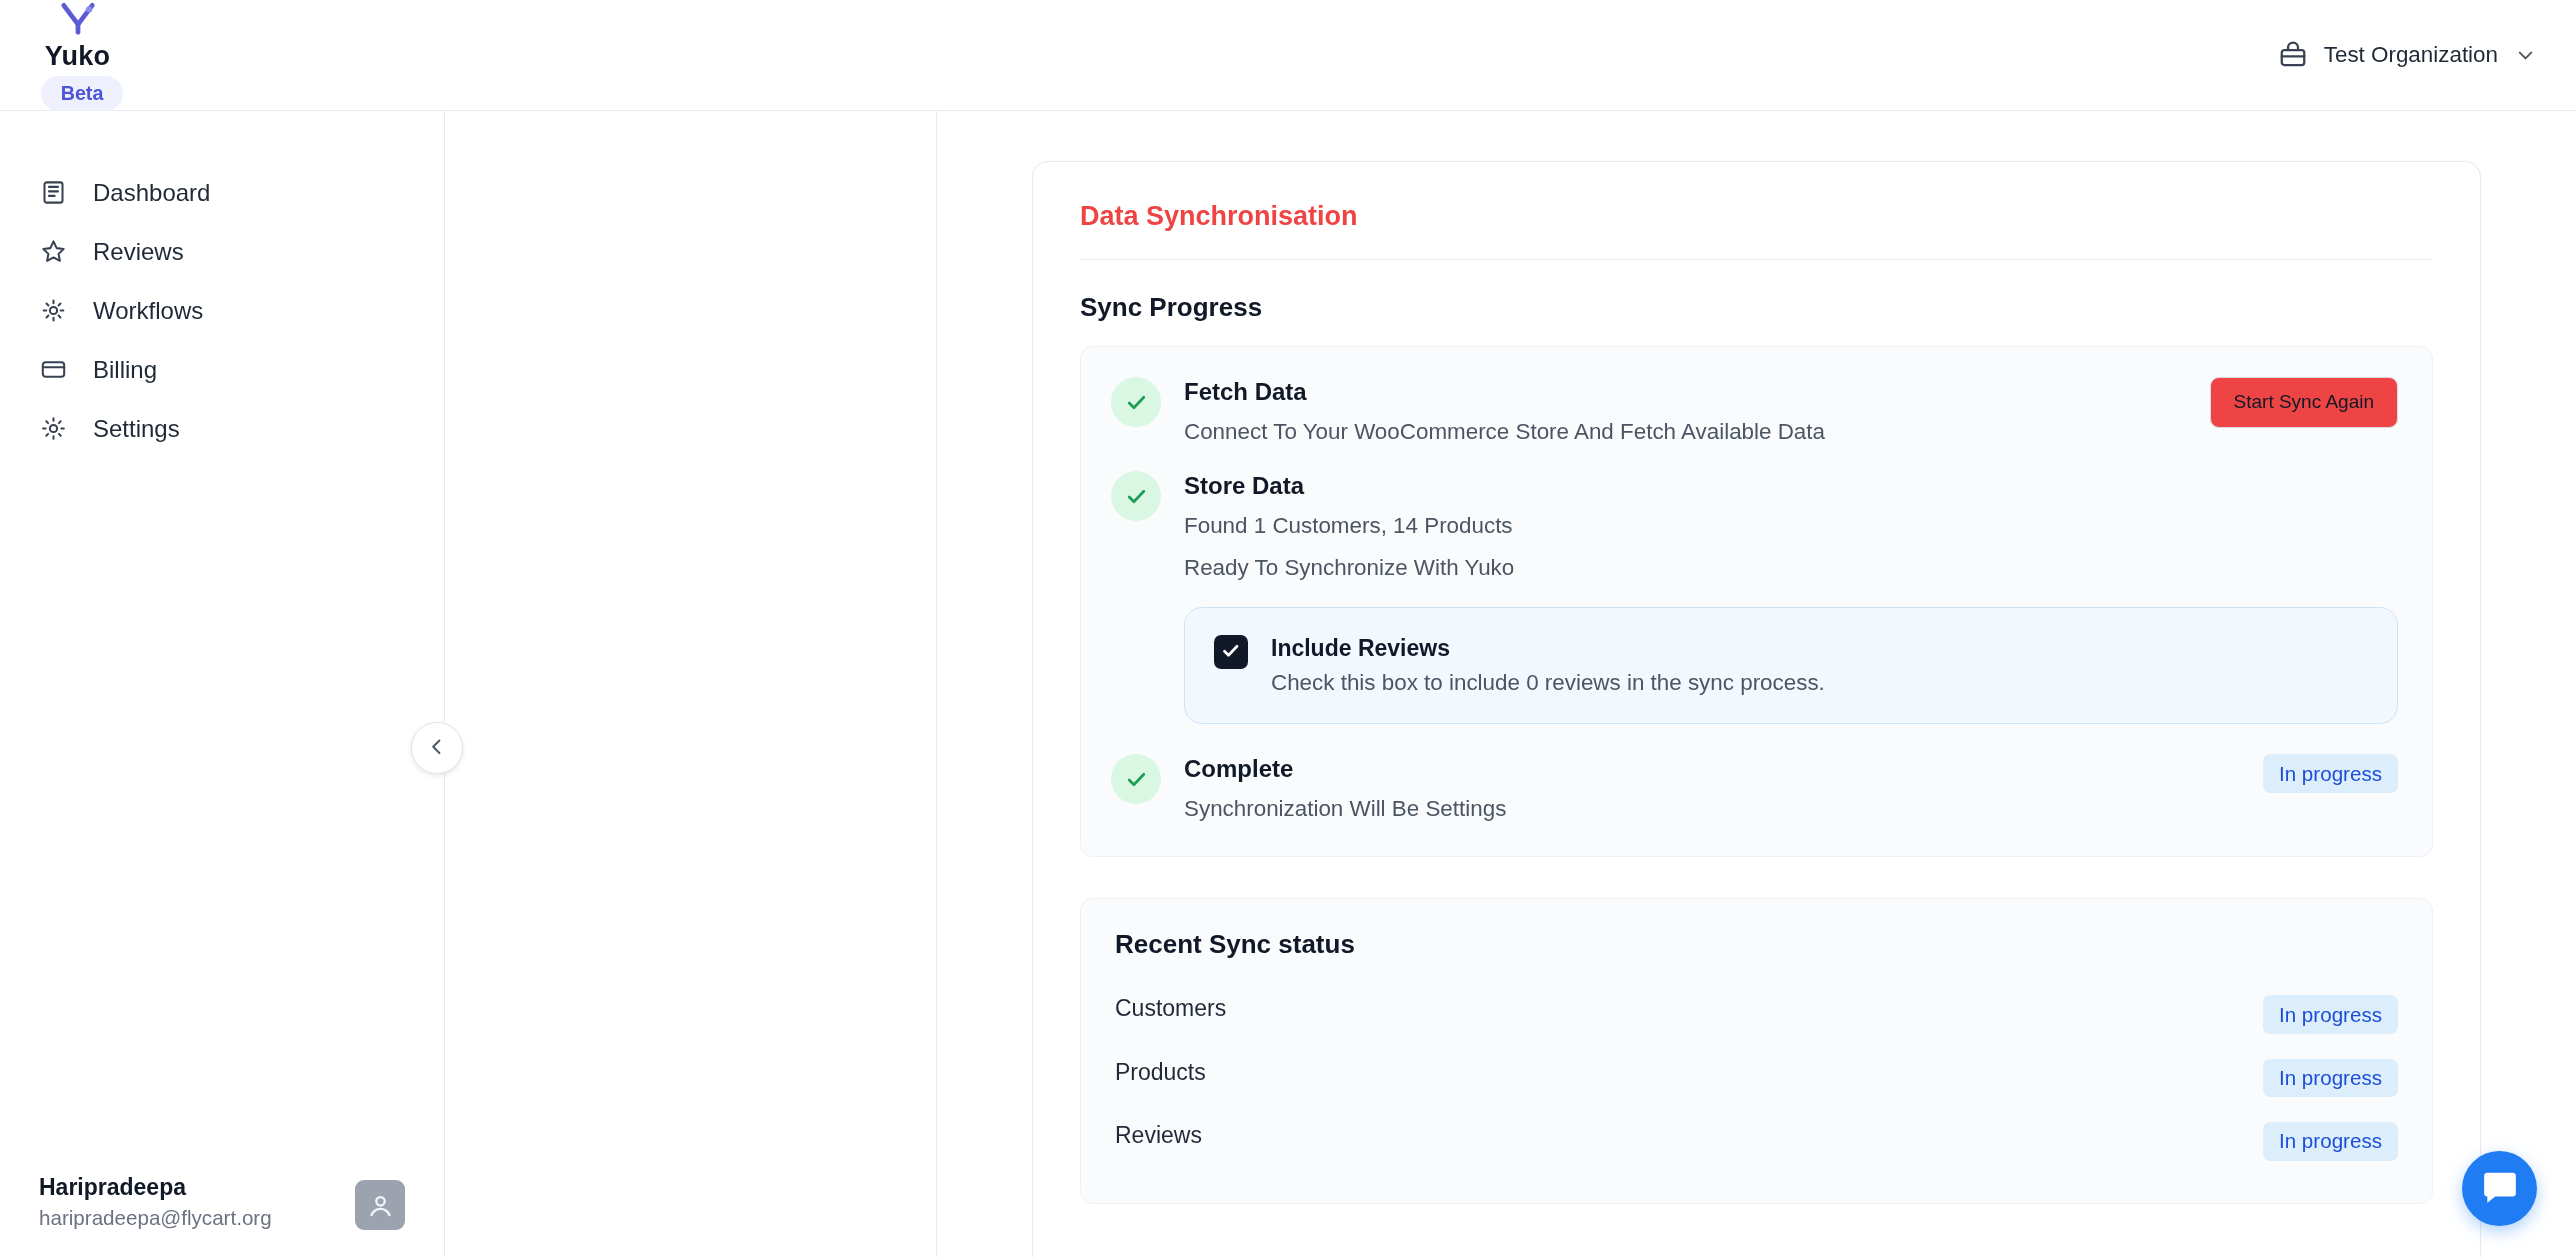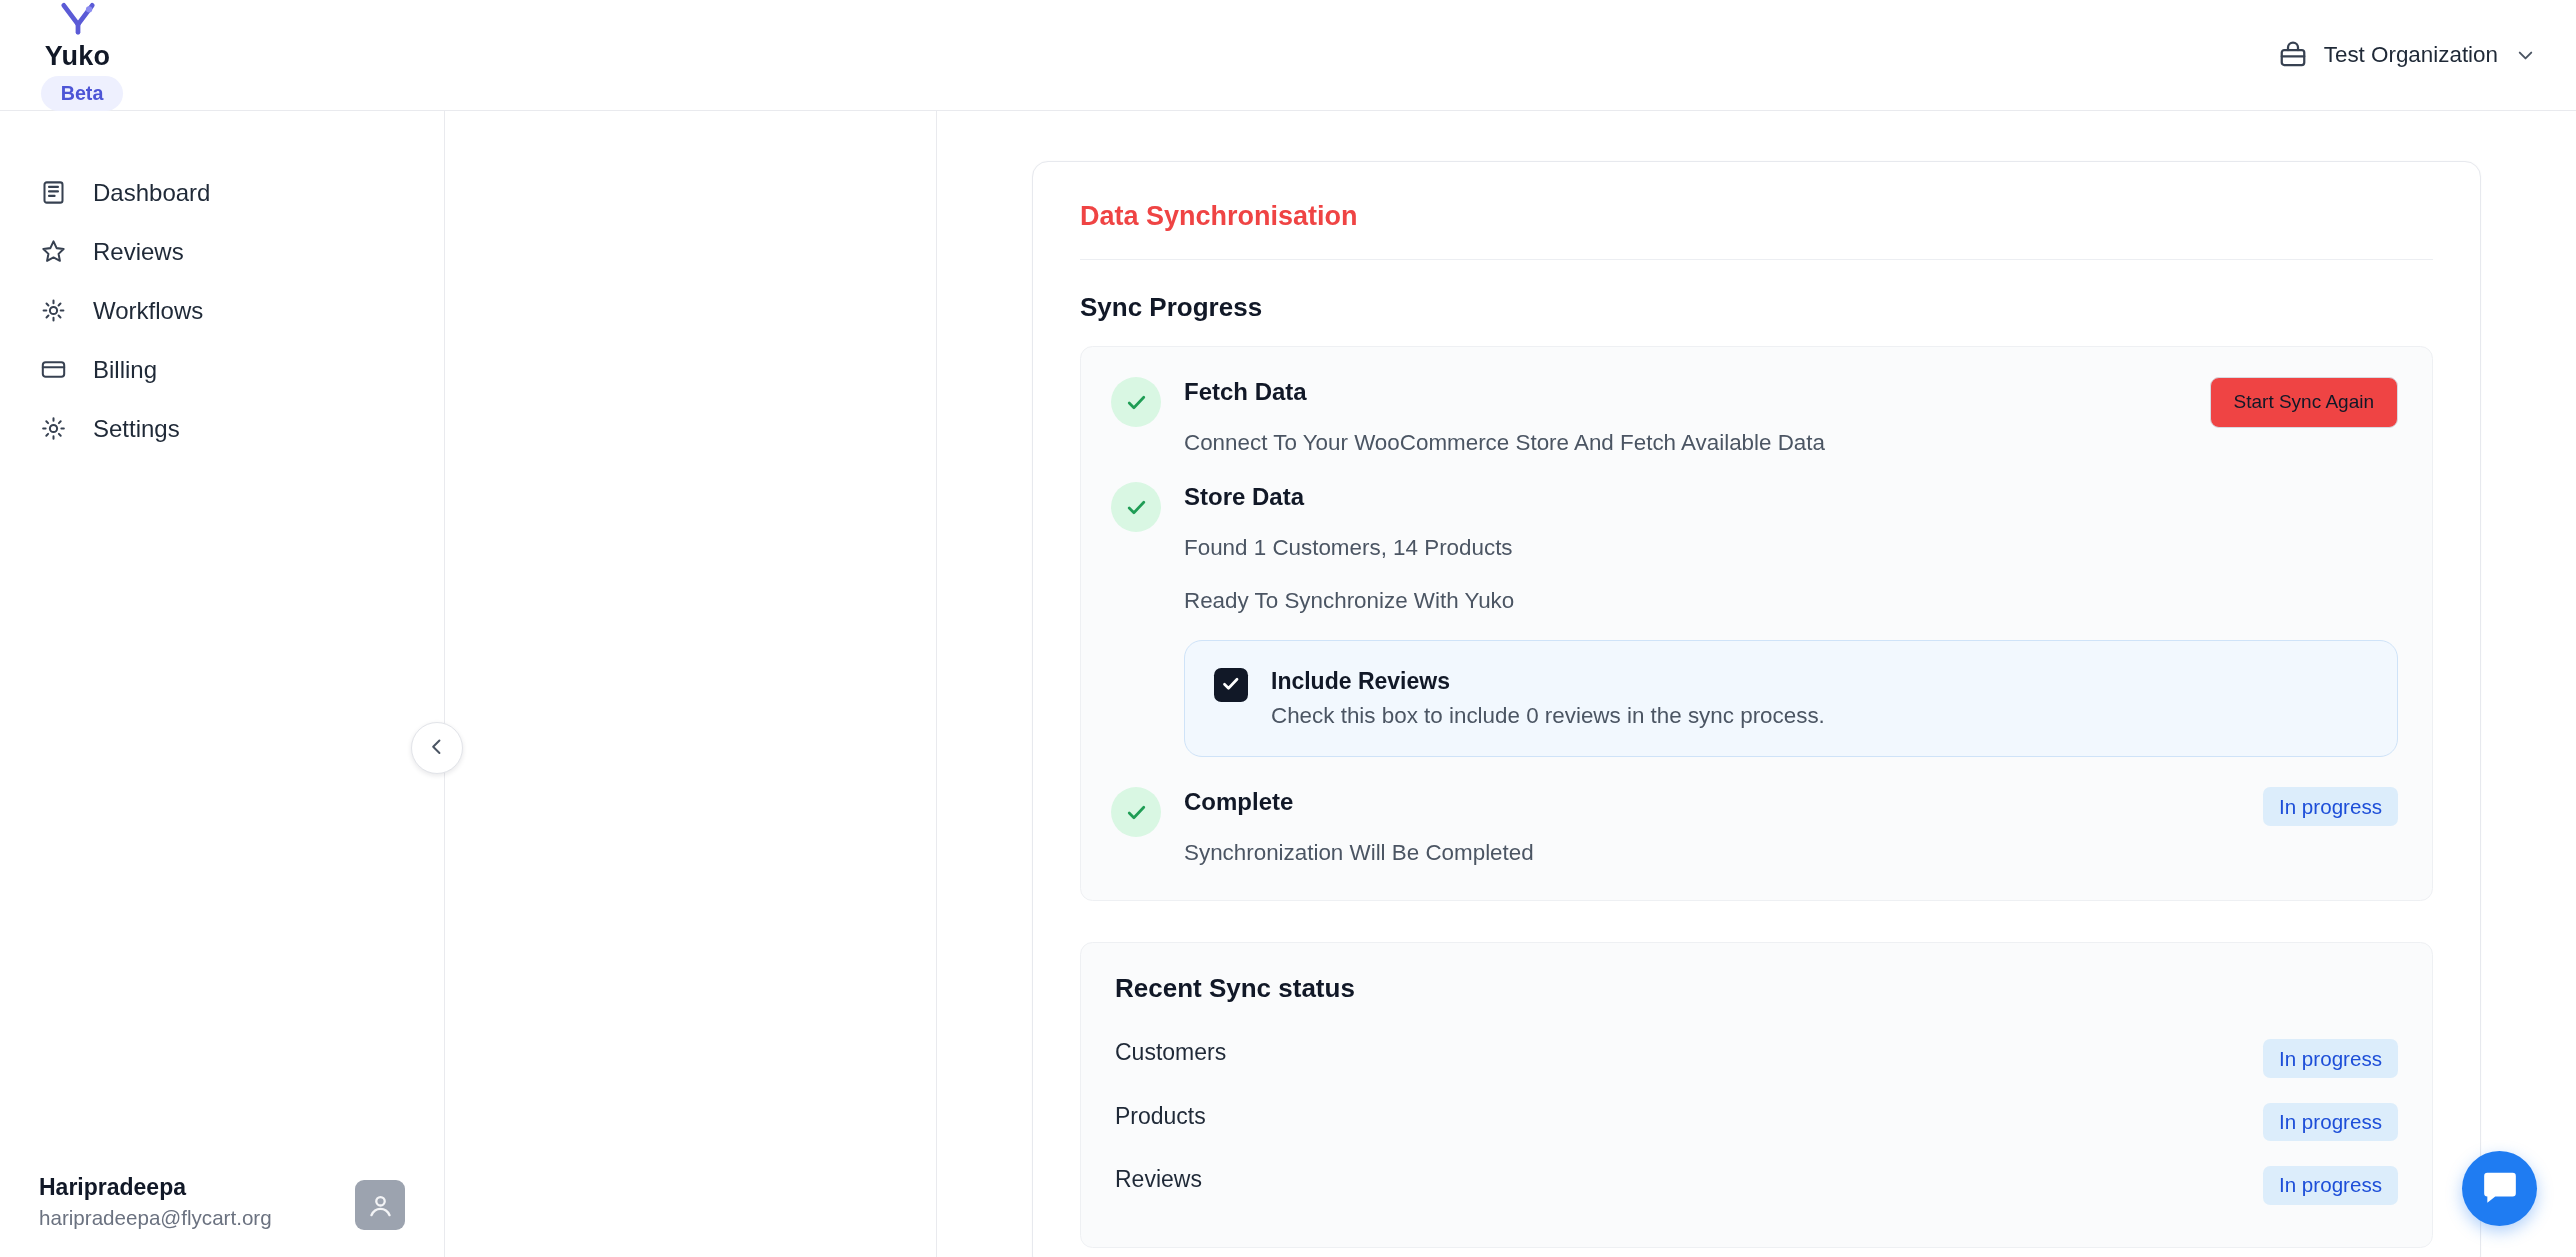--- a/index.html
+++ b/index.html
@@ -159,21 +159,21 @@
     background: #d9f7e3;
     display: flex; align-items: center; justify-content: center;
     color: #1f9d55;
   }
   .step-check svg { width: 25px; height: 25px; }
   .step-body { flex: 1; min-width: 0; }
   .step-head {
     display: flex; align-items: flex-start; justify-content: space-between; gap: 21.5px;
   }
   .step-title { font-size: 24px; font-weight: 700; color: #111827; line-height: 1.25; }
-  .step-desc { font-size: 22.4px; color: #4b5563; margin-top: 20px; line-height: 1.45; }
+  .step-desc { font-size: 22.4px; color: #4b5563; margin-top: 9px; line-height: 1.45; }
 
   .btn-outline {
     border: 0.9px solid #d7dae1;
     background: #ef4444;
     border-radius: 9px;
     padding: 13.4px 23px;
     font-size: 19px;
     color: #111827;
     cursor: pointer;
     white-space: nowrap;
@@ -407,21 +407,21 @@
           <div class="step" style="margin-top:30px;">
             <div class="step-check">
               <svg viewBox="0 0 24 24" fill="none" stroke="currentColor" stroke-width="2.6" stroke-linecap="round" stroke-linejoin="round">
                 <path d="M5 12.5l4.5 4.5L19 7"></path>
               </svg>
             </div>
             <div class="step-body">
               <div class="step-head">
                 <div>
                   <div class="step-title">Complete</div>
-                  <div class="step-desc">Synchronization Will Be Completed</div>
+                  <div class="step-desc">Synchronization Will Be Settings</div>
                 </div>
                 <span class="badge">In progress</span>
               </div>
             </div>
           </div>
 
         </div>
 
         <div class="recent">
           <div class="recent-title">Recent Sync status</div>

